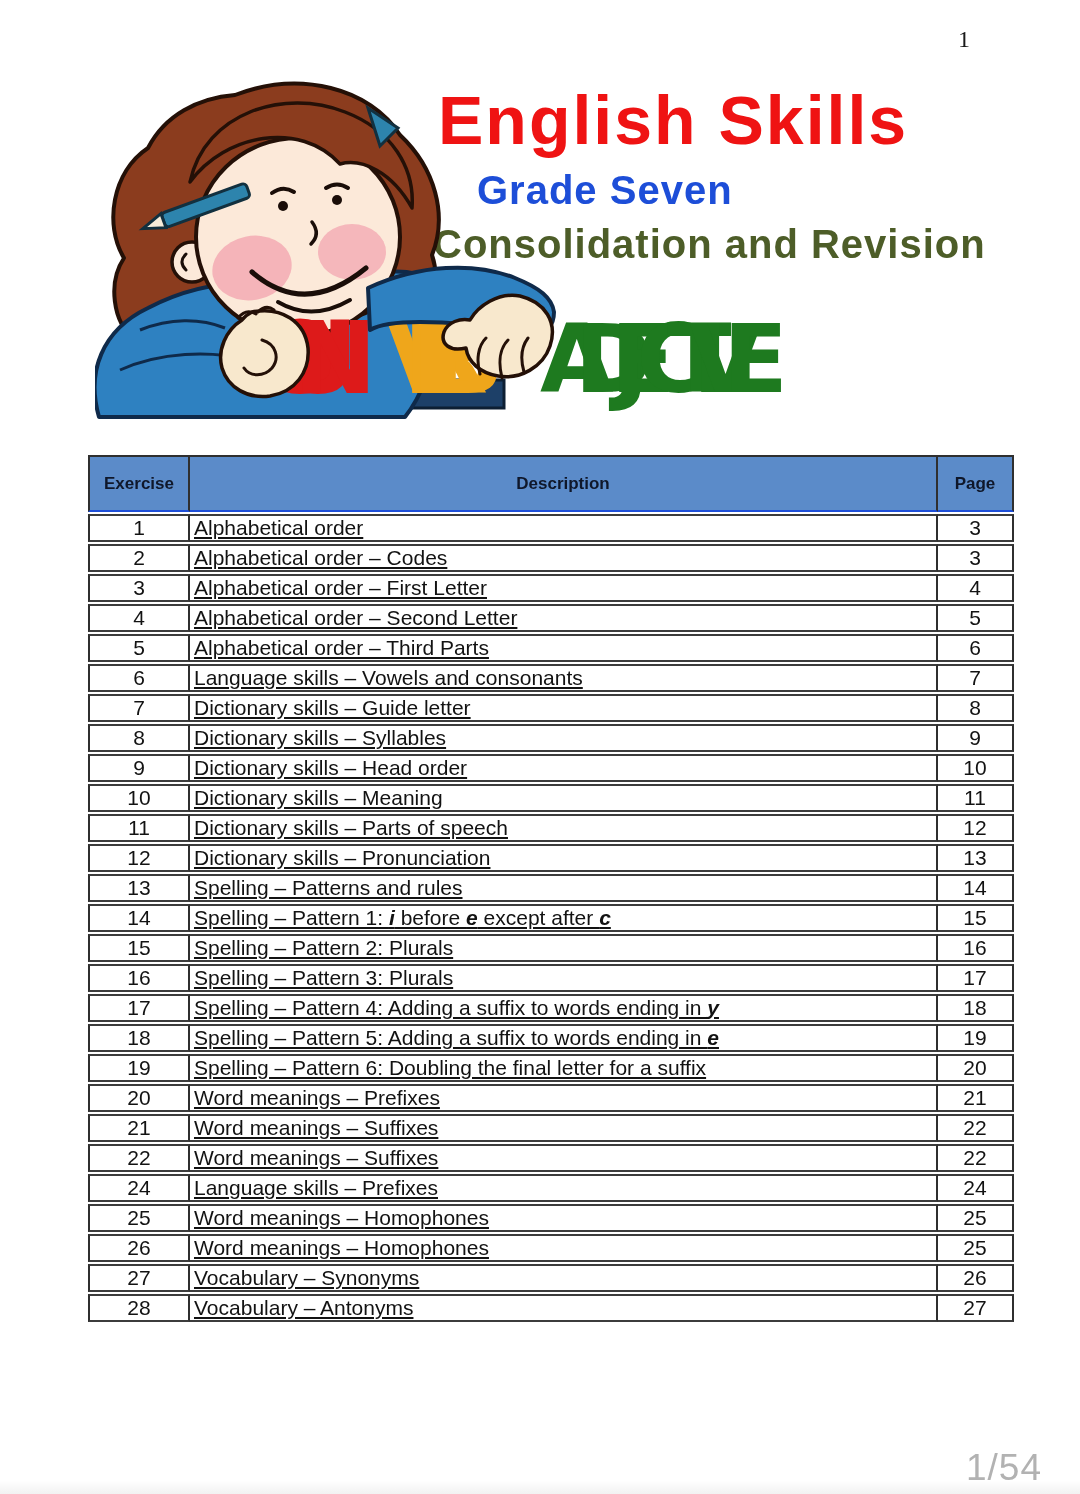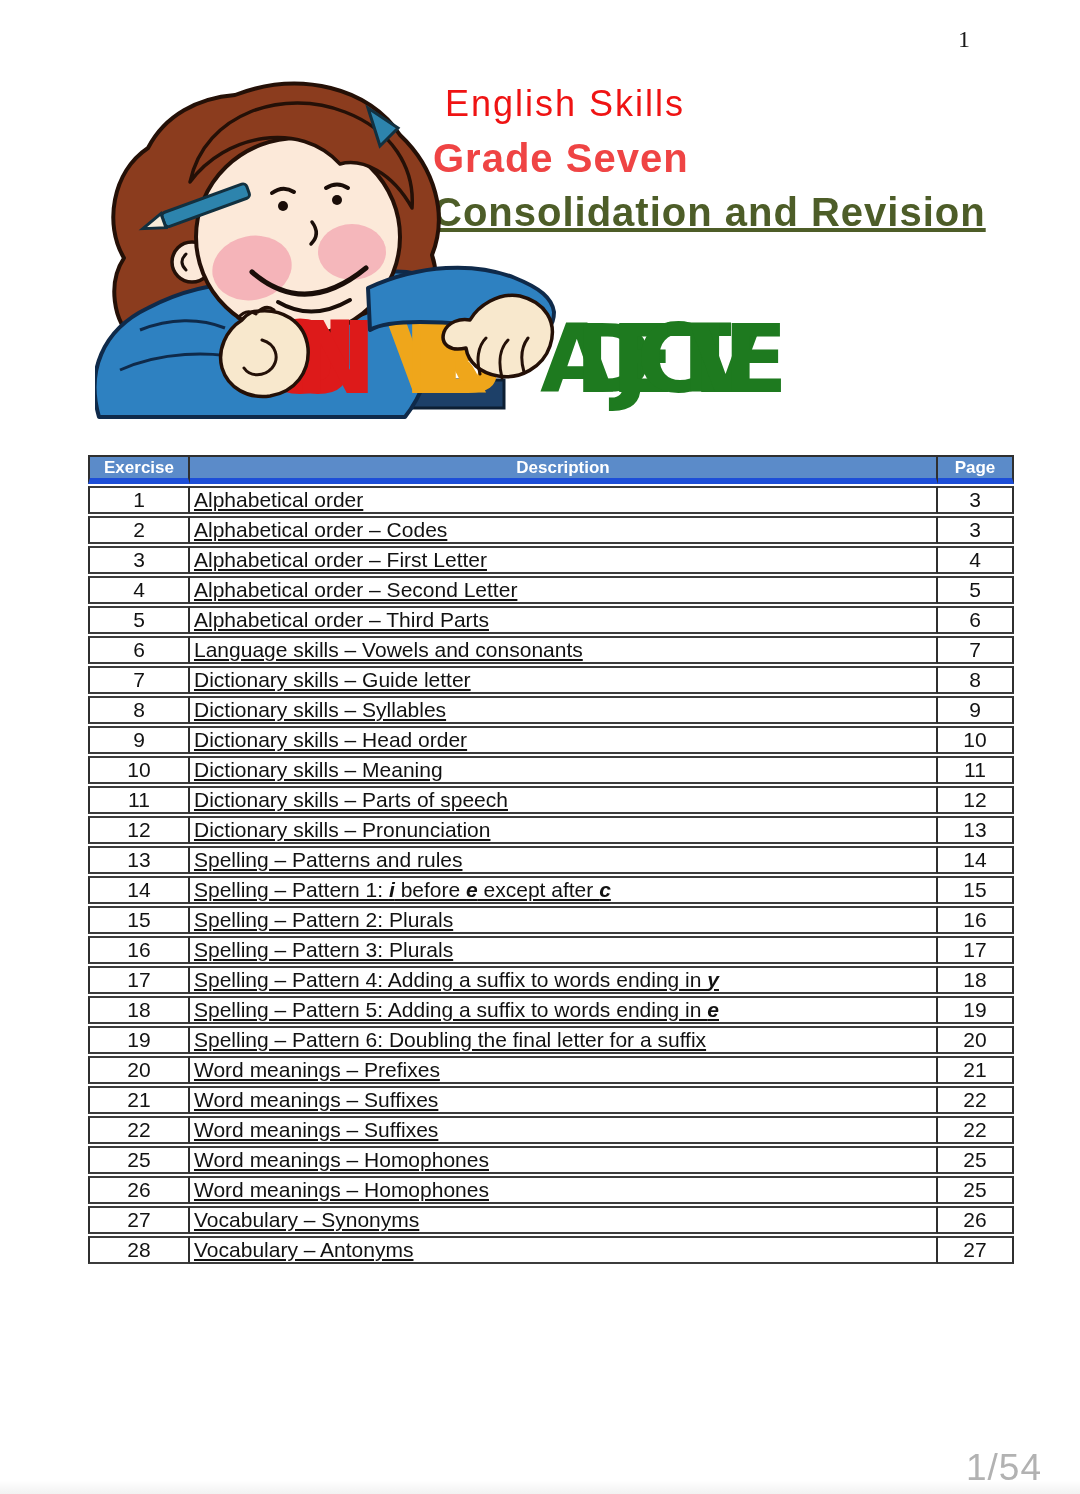--- a/index.html
+++ b/index.html
@@ -21,22 +21,22 @@
   }
   .pdf-page-number {
     position:absolute; top:26px; left:958px;
     font-family:"Liberation Serif", serif;
     font-size:24px; color:#1a1a1a;
   }
   .title-block {
     position:absolute; left:433px; top:86px;
   }
   .title-block h1 {
-    margin:0 0 16px 12px;
-    font-size:36px; line-height:1.0; font-weight:normal;
+    margin:0 0 16px 5px;
+    font-size:68px; line-height:1.0; font-weight:bold;
     letter-spacing:2px;
   }
   .title-block h2 {
     margin:0 0 14px 0;
     font-size:40px; line-height:1.0; font-weight:bold;
     letter-spacing:1px;
   }
   .artwork {
     position:absolute; left:95px; top:75px;
     width:710px; height:345px;
@@ -47,23 +47,23 @@
     position:absolute; left:88px; top:453px;
     width:926px;
     border-collapse:separate; border-spacing:0 2px;
     table-layout:fixed;
     font-size:21px; color:#121212;
   }
   table.toc col.c-ex   { width:102px; }
   table.toc col.c-desc { width:748px; }
   table.toc col.c-page { width:76px; }
   table.toc th {
-    font-size:17px; font-weight:bold; color:#ffffff;
-    height:21px; padding:0 4px;
-    border-top:2px solid #2f2f2f; border-bottom:6px solid #1d4ed8;
+    font-size:17px; font-weight:bold; color:#0f172a;
+    height:21px; padding:16px 4px;
+    border-top:2px solid #2f2f2f; border-bottom:2px solid #1d4ed8;
     text-align:center;
   }
   table.toc td {
     height:24px; padding:0 4px;
     border-top:2px solid #3c3c3c; border-bottom:2px solid #3c3c3c;
     background:#ffffff;
     white-space:nowrap; overflow:hidden;
   }
   table.toc th:first-child, table.toc td:first-child { border-left:2px solid #2f2f2f; }
   table.toc th, table.toc td { border-right:2px solid #2f2f2f; }
@@ -78,22 +78,22 @@
 </style>
 </head>
 <body>
 
 <div class="page">
 
   <div class="pdf-page-number">1</div>
 
   <div class="title-block">
     <h1 style="color: rgb(239, 19, 19);">English Skills</h1>
-    <h2 style="color: #ef4444;">Grade Seven</h2>
-    <h2 style="color: rgb(77, 93, 40); text-decoration: underline;">Consolidation and Revision</h2>
+    <h2 style="color: #1d4ed8; margin-left: 44px;">Grade Seven</h2>
+    <h2 style="color: rgb(77, 93, 40);">Consolidation and Revision</h2>
   </div>
 
   <div class="artwork">
     <svg viewBox="95 75 710 345" xmlns="http://www.w3.org/2000/svg">
 
       <path d="M 235,95 C 300,70 370,88 400,135 C 435,168 448,215 432,255
            C 442,285 430,318 405,330 L 230,352 C 195,372 150,368 135,340
            C 112,322 108,282 124,258 C 104,225 112,172 148,148
            C 165,115 198,98 235,95 Z" fill="#8b3c1e" stroke="#241007" stroke-width="4" stroke-linejoin="round"></path>
 
@@ -274,20 +274,25 @@
           <td class="c-ex">21</td>
           <td class="c-desc">Word meanings – Suffixes</td>
           <td class="c-page">22</td>
         </tr>
         <tr>
           <td class="c-ex">22</td>
           <td class="c-desc">Word meanings – Suffixes</td>
           <td class="c-page">22</td>
         </tr>
         <tr>
+          <td class="c-ex">24</td>
+          <td class="c-desc">Language skills – Prefixes</td>
+          <td class="c-page">24</td>
+        </tr>
+        <tr>
           <td class="c-ex">25</td>
           <td class="c-desc">Word meanings – Homophones</td>
           <td class="c-page">25</td>
         </tr>
         <tr>
           <td class="c-ex">26</td>
           <td class="c-desc">Word meanings – Homophones</td>
           <td class="c-page">25</td>
         </tr>
         <tr>

